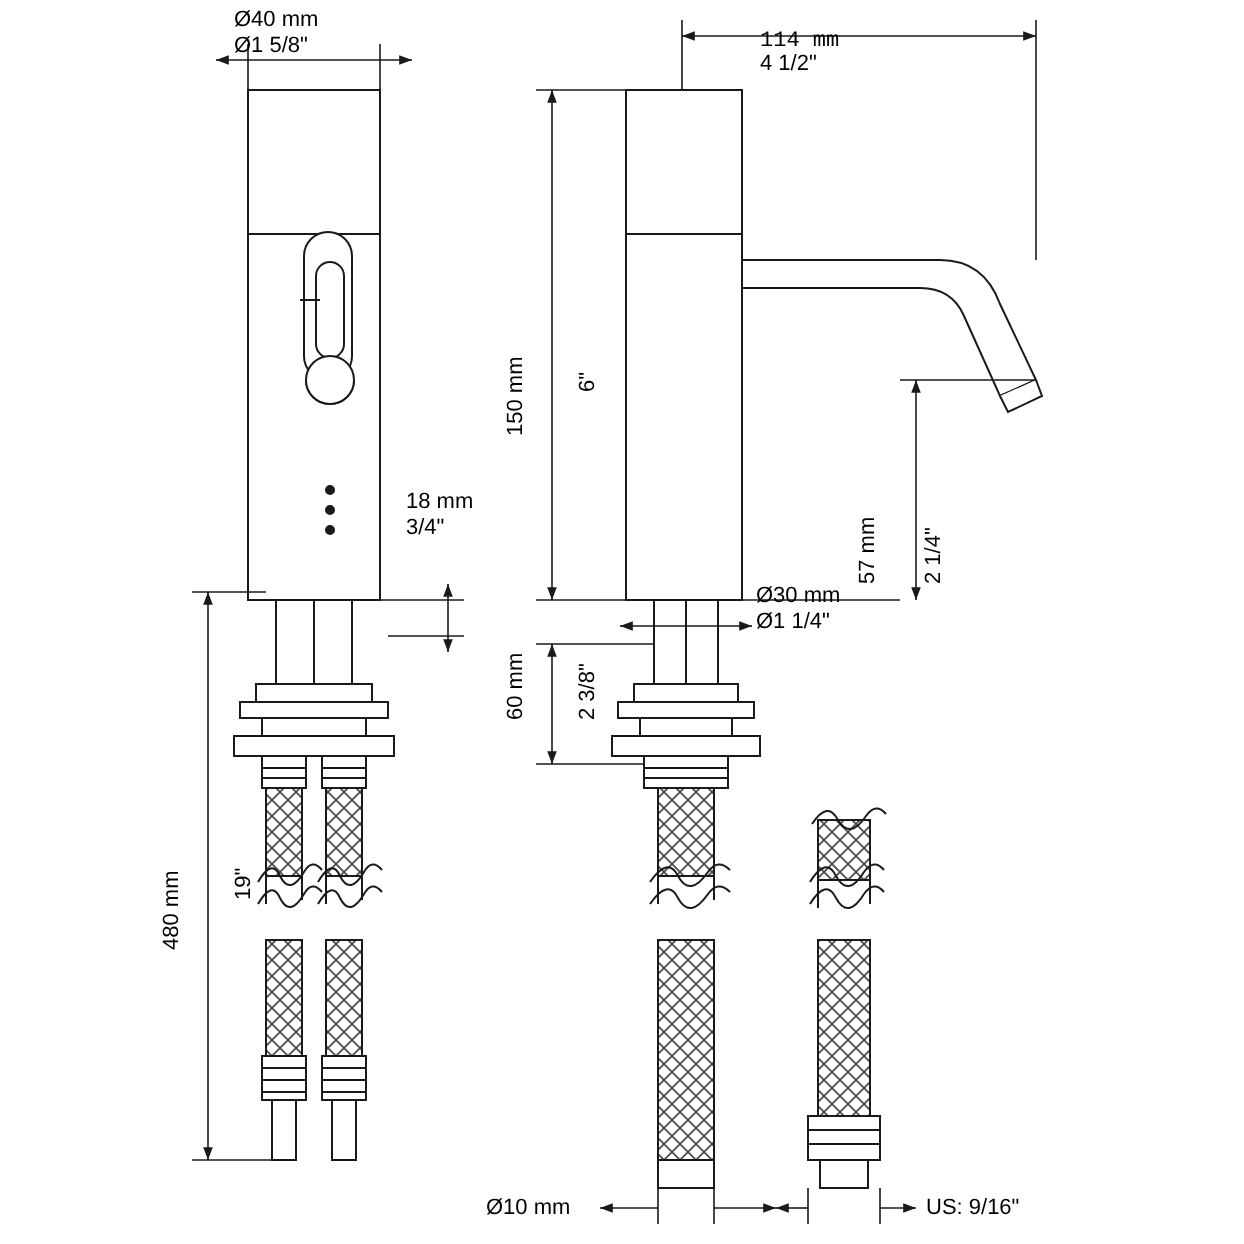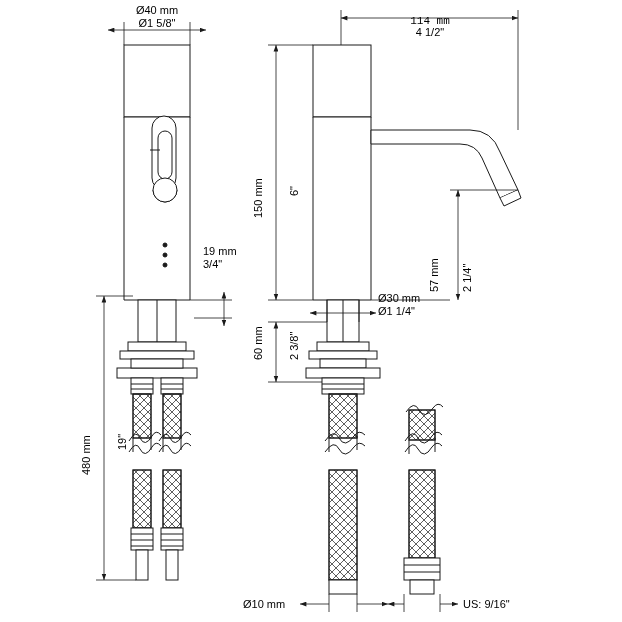--- a/index.html
+++ b/index.html
@@ -28,21 +28,21 @@
     font-size: 11px;
     color: #000000;
     white-space: pre;
     line-height: 12px;
     letter-spacing: 0px;
   }
   .dimtext.vert {
     transform-origin: left top;
     transform: rotate(-90deg);
   }
-  .ctr { text-align: center; }
+  .ctr { }
 </style>
 </head>
 <body>
 
 <div id="sheet">
 
   <svg width="622" height="622" viewBox="0 0 622 622">
     <defs>
       <pattern id="braid" width="8" height="8" patternUnits="userSpaceOnUse" patternTransform="rotate(0)">
         <path d="M0,0 L8,8 M8,0 L0,8" stroke="#4d4d4d" stroke-width="0.9" fill="none"></path>
@@ -222,21 +222,21 @@
 
   <div class="dimtext ctr" style="left:380px; top:15px; width:100px;font-family:Liberation Mono, monospace;">114 mm</div>
   <div class="dimtext ctr" style="left:380px; top:26px; width:100px;">4 1/2"</div>
 
   <div class="dimtext vert" style="left:252px; top:218px; width:120px;">150 mm</div>
   <div class="dimtext vert" style="left:288px; top:196px; width:120px;">6"</div>
 
   <div class="dimtext vert" style="left:428px; top:292px; width:90px;">57 mm</div>
   <div class="dimtext vert" style="left:461px; top:292px; width:90px;">2 1/4"</div>
 
-  <div class="dimtext" style="left:203px; top:245px;">19 mm</div>
+  <div class="dimtext" style="left:203px; top:245px;">18 mm</div>
   <div class="dimtext" style="left:203px; top:258px;">3/4"</div>
 
   <div class="dimtext" style="left:378px; top:292px;">Ø30 mm</div>
   <div class="dimtext" style="left:378px; top:305px;">Ø1 1/4"</div>
 
   <div class="dimtext vert" style="left:252px; top:360px; width:80px;">60 mm</div>
   <div class="dimtext vert" style="left:288px; top:360px; width:80px;">2 3/8"</div>
 
   <div class="dimtext vert" style="left:80px; top:475px; width:90px;">480 mm</div>
   <div class="dimtext vert" style="left:116px; top:450px; width:90px;">19"</div>

